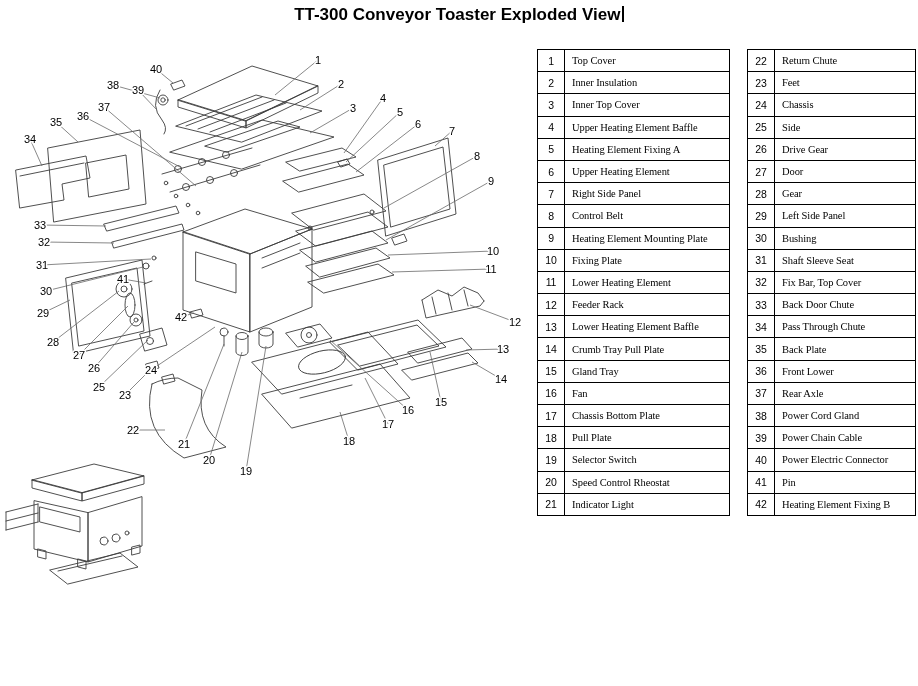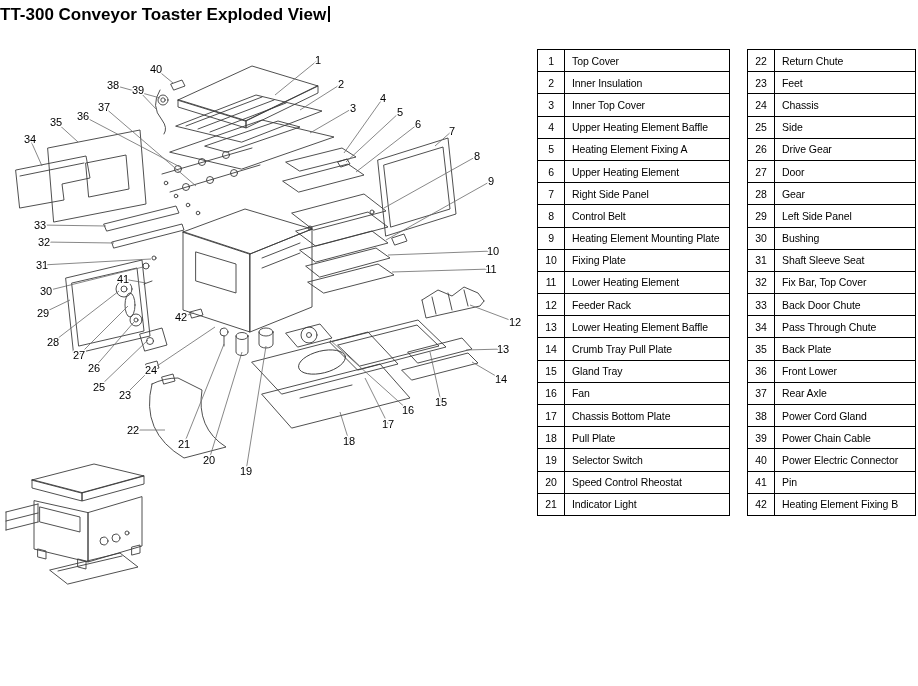--- a/index.html
+++ b/index.html
@@ -1,20 +1,20 @@
 <!DOCTYPE html>
 <html><head>
 <meta charset="utf-8">
 <style>
   * { margin:0; padding:0; box-sizing:border-box; }
   html,body { background:#ffffff; }
   body { width:918px; height:686px; font-family:"Liberation Sans", sans-serif; }
   .page { position:relative; width:918px; height:686px; background:#fff; overflow:hidden; }
 
-  .title-row { position:absolute; top:5px; left:0; width:918px; 
+  .title-row { position:absolute; top:5px; left:0; width:918px; text-align:center;
                font-size:17px; font-weight:bold; color:#000; white-space:nowrap; }
   .caret { display:inline-block; width:1.5px; height:16px; background:#000;
            vertical-align:-2px; margin-left:2px; }
 
   .diagram-svg { position:absolute; left:0; top:0; }
   .art path, .art line, .art circle, .art ellipse, .art polyline {
     stroke:#3c3c3c; stroke-width:0.9; fill:none; stroke-linejoin:round; stroke-linecap:round;
   }
   .leader { stroke:#6a6a6a; stroke-width:0.8; }
   .callout { font-family:"Liberation Sans", sans-serif; font-size:11px; fill:#000;
@@ -22,21 +22,21 @@
              paint-order:stroke; stroke:#ffffff; stroke-width:3px; stroke-linejoin:round; }
 
   .tables { position:absolute; top:49px; left:537px; display:flex; gap:17px; }
   table.parts-table { border-collapse:collapse; table-layout:fixed; font-size:10.5px;
                       color:#000; letter-spacing:-0.1px; }
   table.t1 { width:193px; }
   table.t2 { width:169px; }
   .parts-table td { border:1px solid #000; height:22.2px; white-space:nowrap;
                     overflow:hidden; vertical-align:middle; }
   .parts-table td.num { text-align:center; padding:0; }
-  .parts-table td.label { padding:0 2px 0 7px; }
+  .parts-table td.label { padding:0 2px 0 7px;font-family:Liberation Serif, serif; }
   col.c-num { width:27px; }
 </style>
 </head>
 <body>
 
 <div class="page">
 
   <div class="title-row">
     <span>TT-300 Conveyor Toaster Exploded View</span><span class="caret"></span>
   </div>

